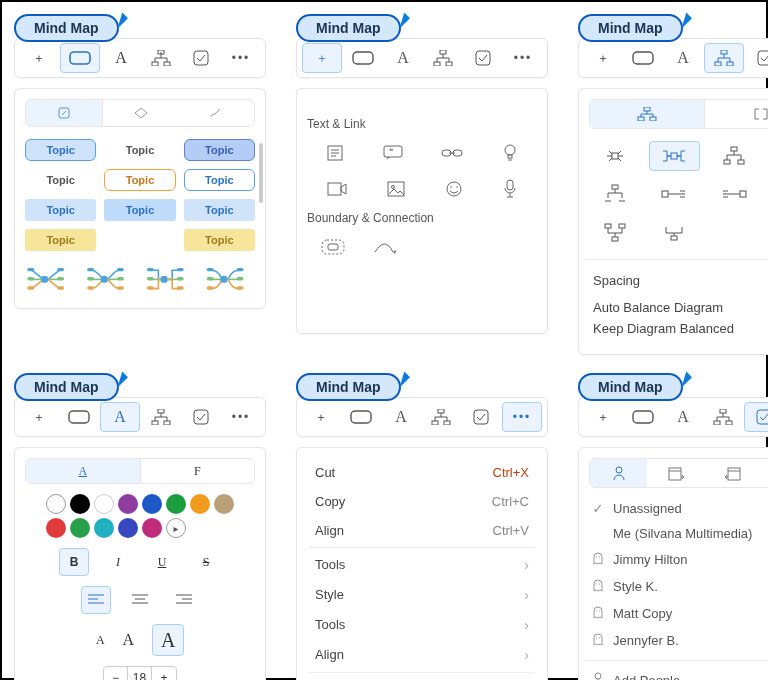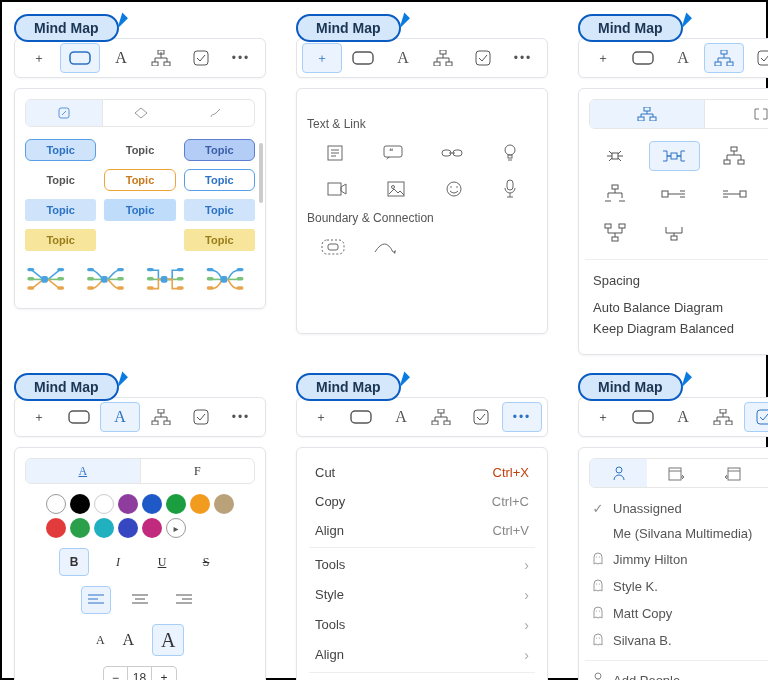--- a/index.html
+++ b/index.html
@@ -788,21 +788,21 @@
                 <circle cx="7.5" cy="6" r="0.6" fill="#999"></circle>
               </svg></span>
             <span>Matt Copy</span>
           </div>
           <div class="pl">
             <span class="ghost"><svg width="12" height="14">
                 <path d="M2 13 V6 a4 4 0 0 1 8 0 V13 l-2-1 l-2 1 l-2-1 z" stroke="#999" fill="none"></path>
                 <circle cx="4.5" cy="6" r="0.6" fill="#999"></circle>
                 <circle cx="7.5" cy="6" r="0.6" fill="#999"></circle>
               </svg></span>
-            <span>Silvana B.</span>
+            <span>Jennyfer B.</span>
           </div>
         </div>
     <div style="height:1px;background:#eee;margin:6px -4px"></div>
     <div class="pl">
       <span class="ghost"><svg width="12" height="14">
               <circle cx="6" cy="4" r="3" stroke="#888" fill="none"></circle>
               <path d="M1 13 a5 5 0 0 1 10 0" stroke="#888" fill="none"></path>
             </svg></span>
       <span>Add People</span>
     </div>

